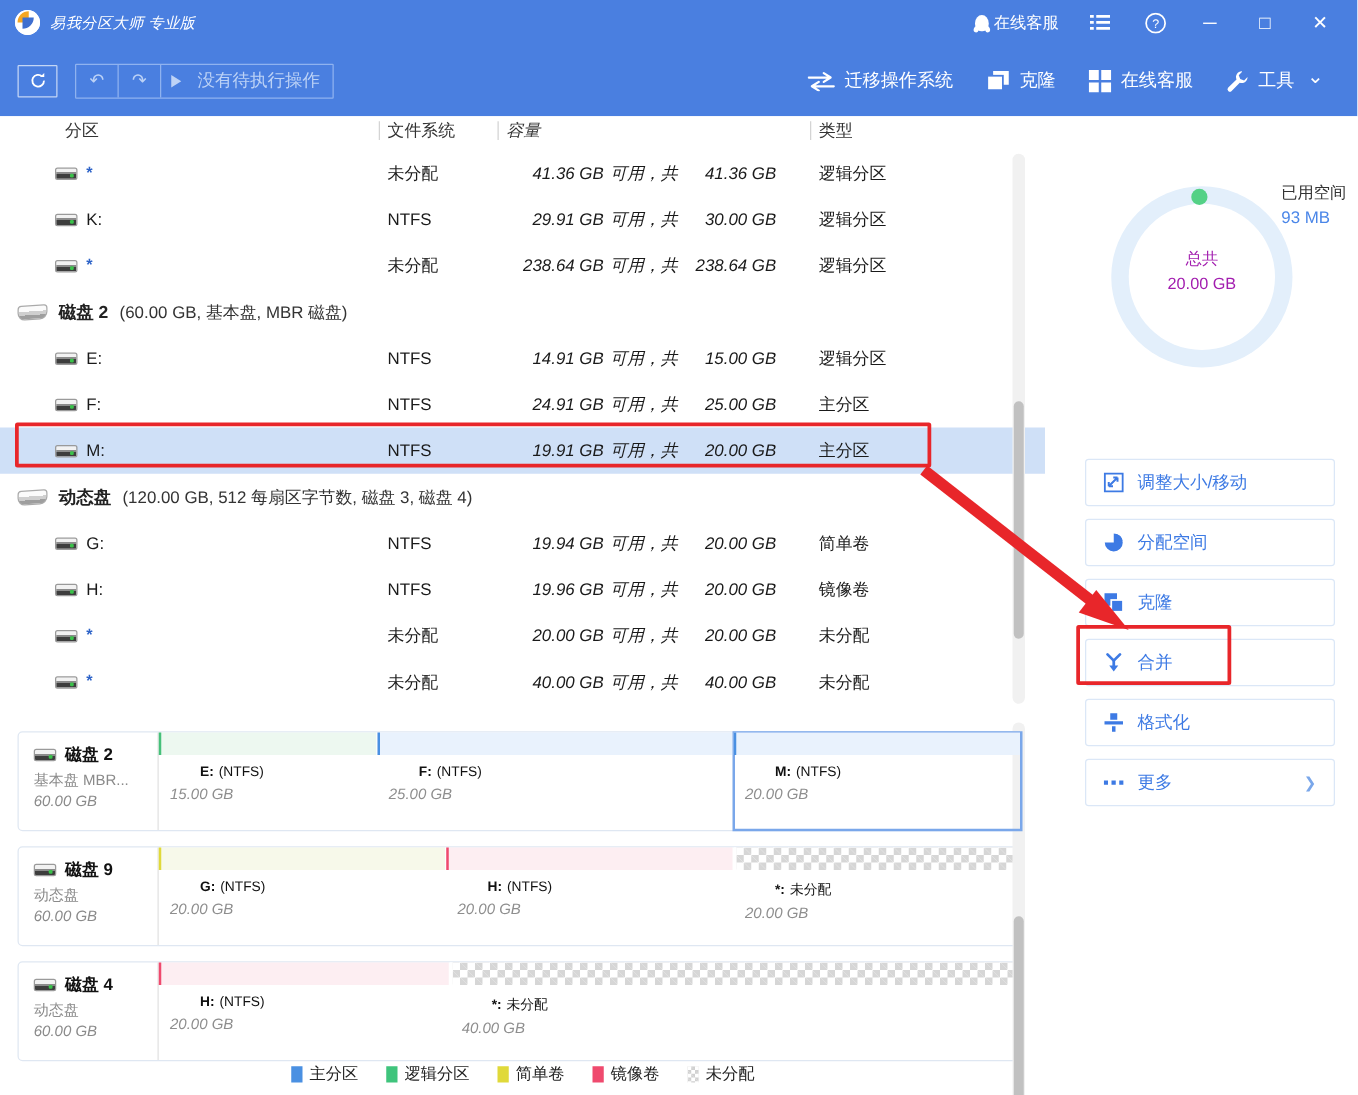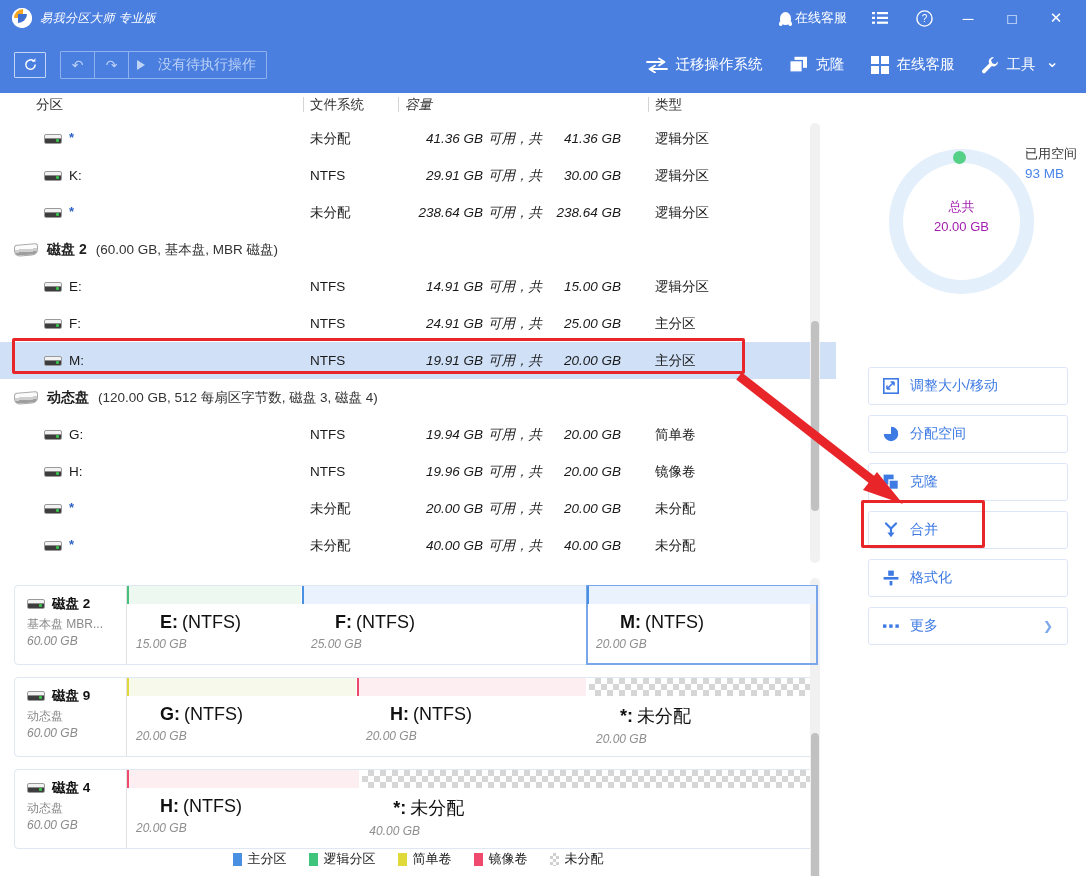--- a/index.html
+++ b/index.html
@@ -74,21 +74,21 @@
   .left-pane{ width:836px;position:relative;background:#fff; }
   .right-pane{ flex:1;background:#fff;position:relative; }
 
   
   .tbl-head{
     display:flex;height:27px;align-items:flex-start;font-size:13.5px;color:#333;
     padding-top:3px;
   }
   .th{ position:relative; }
   .th + .th::before{ content:"";position:absolute;left:-7px;top:1px;bottom:2px;width:1px;background:#d4d4d4;}
-  .c-part{ width:310px; padding-left:36px; }
+  .c-part{ width:310px; padding-left:52px; }
   .c-fs{ width:95px; }
   .c-cap{ width:250px;font-style:italic; }
   .c-type{ width:160px; }
 
   .tbl-scroll{
     position:absolute;top:27px;left:0;width:836px;height:445px;overflow:hidden;
   }
   .row{ display:flex;align-items:center;height:37px;font-size:13.5px;color:#1a1a1a; }
   .row.sel{ background:#cfe0f7; }
   .row .c-part{ display:flex;align-items:center;gap:7px;padding-left:44px; }
@@ -128,21 +128,21 @@
     width:112px;flex:0 0 auto;border-right:1px solid #e2e2e2;padding:9px 0 0 12px;
   }
   .dc-title{ display:flex;align-items:center;gap:7px;font-weight:bold;font-size:13.5px;color:#111;}
   .dc-sub{ font-size:12px;color:#8a8a8a;margin-top:3px;line-height:1.45; }
   .dc-sub i{ font-style:italic; }
   .dc-parts{ flex:1;display:flex;padding:0; }
   .part{ position:relative;padding:22px 0 0 9px;border-right:1px solid #fff; }
   .part .bar{
     position:absolute;left:0;right:0;top:0;height:18px;border-left:2px solid #888;
   }
-  .part .pl{ font-size:18px;color:#111;margin-top:4px;padding-left:24px;}
+  .part .pl{ font-size:11px;color:#111;margin-top:4px;padding-left:24px;}
   .part .pl b{ font-weight:bold; }
   .part .ps{ font-size:12px;color:#8e8e8e;font-style:italic;margin-top:4px;}
   .part.selected{ outline:2px solid #7aa7ea;outline-offset:-1px;z-index:2; }
   .chk{
     background-image:
       linear-gradient(45deg,#d6d6d6 25%,transparent 25%,transparent 75%,#d6d6d6 75%),
       linear-gradient(45deg,#d6d6d6 25%,transparent 25%,transparent 75%,#d6d6d6 75%);
     background-size:12px 12px;background-position:0 0,6px 6px;background-color:#fff;
     border-left:2px solid #fff !important;
   }

